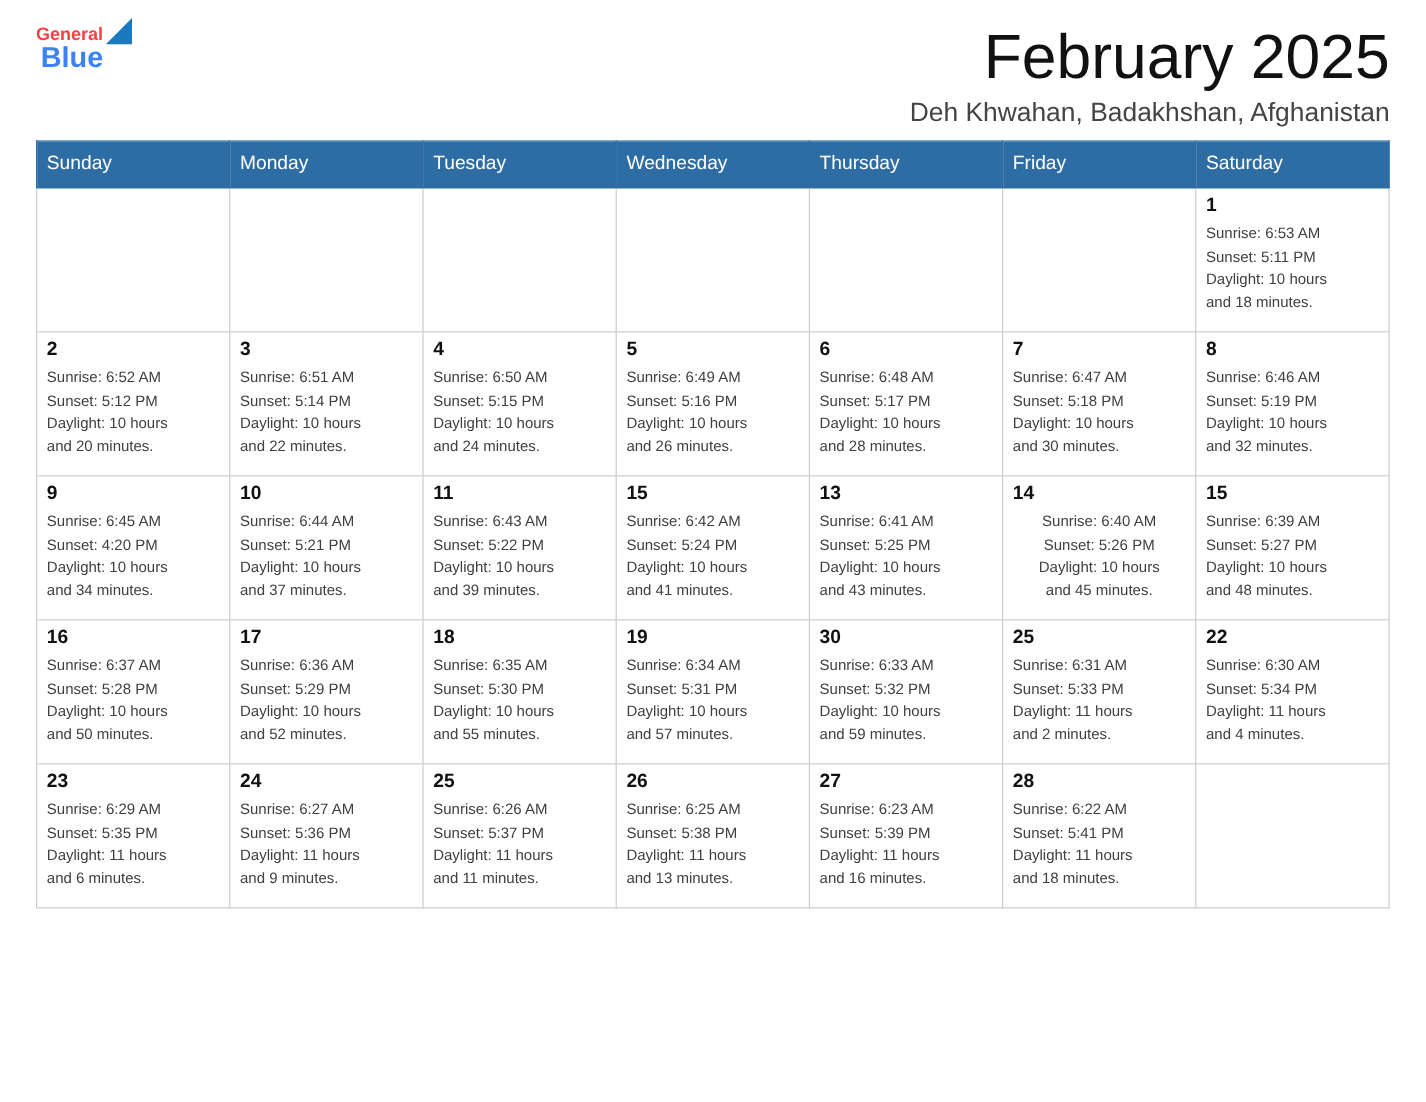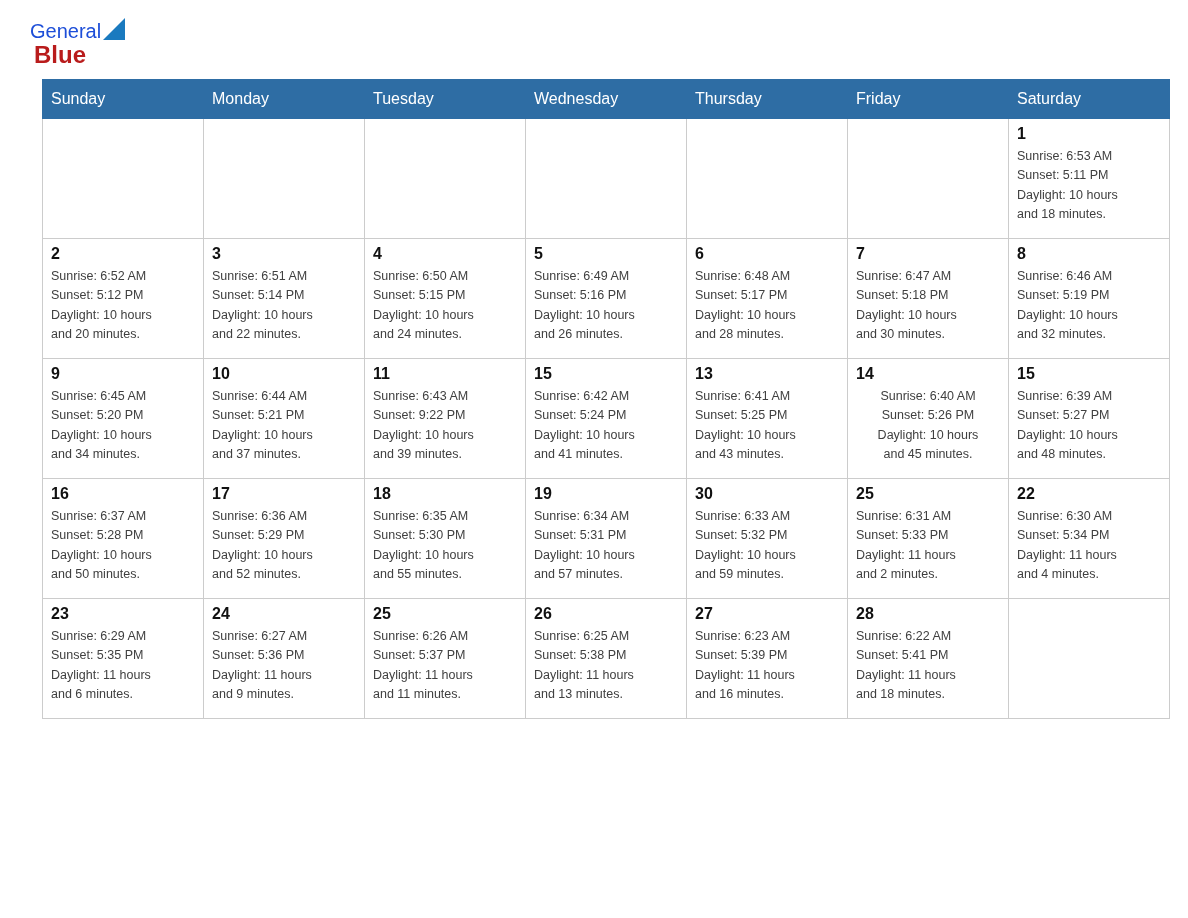--- a/index.html
+++ b/index.html
@@ -28,21 +28,20 @@
     .location-title {
       font-size: 22px;
       color: #444;
       margin-top: 4px;
     }
     table {
       width: 100%;
       border-collapse: collapse;
       margin-top: 10px;
       table-layout: fixed;
-      margin-left: 12px;
     }
     thead tr th {
       background-color: #2e6da4;
       color: #fff;
       font-size: 16px;
       font-weight: normal;
       padding: 10px 8px;
       text-align: left;
       border: 1px solid #2e6da4;
     }
@@ -88,28 +87,32 @@
       margin-top: -2px;
       padding-left: 2px;
     }
   </style>
 </head>
 <body>
 
 <div class="header">
   <div class="logo-wrapper">
     <div class="logo-top">
-      <span style="font-size:20px;font-weight:normal;color:#1d4ed8;font-family:Arial,sans-serif;">General</span>
+      <span style="font-size:15px;font-weight:bold;color:#ef4444;font-family:Arial,sans-serif;">General</span>
       <svg width="22" height="22" viewBox="0 0 22 22" style="margin-left:2px;margin-top:-6px;">
         <polygon points="0,22 22,22 22,0" fill="#1a7abf"></polygon>
       </svg>
     </div>
     <div class="logo-bottom">
-      <span style="font-size:24px;font-weight:bold;color:#b91c1c;font-family:Arial,sans-serif;margin-left:2px;">Blue</span>
+      <span style="font-size:24px;font-weight:bold;color:#3b82f6;font-family:Arial,sans-serif;margin-left:2px;">Blue</span>
     </div>
+  </div>
+  <div class="title-block">
+    <div class="month-title">February 2025</div>
+    <div class="location-title">Deh Khwahan, Badakhshan, Afghanistan</div>
   </div>
 </div>
 
 <table>
   <thead>
     <tr>
     <th>Sunday</th>
         <th>Monday</th>
         <th>Tuesday</th>
         <th>Wednesday</th>
@@ -182,35 +185,35 @@
           <div class="day-info" style="white-space: pre-line;">Sunrise: 6:46 AM
 Sunset: 5:19 PM
 Daylight: 10 hours
 and 32 minutes.</div>
         </td>
       </tr>
       <tr>
         <td>
           <span class="day-number">9</span>
           <div class="day-info" style="white-space: pre-line;">Sunrise: 6:45 AM
-Sunset: 5:20 PM
+Sunset: 4:20 PM
 Daylight: 10 hours
 and 34 minutes.</div>
         </td>
         <td>
           <span class="day-number">10</span>
           <div class="day-info" style="white-space: pre-line;">Sunrise: 6:44 AM
 Sunset: 5:21 PM
 Daylight: 10 hours
 and 37 minutes.</div>
         </td>
         <td>
           <span class="day-number">11</span>
           <div class="day-info" style="white-space: pre-line;">Sunrise: 6:43 AM
-Sunset: 9:22 PM
+Sunset: 5:22 PM
 Daylight: 10 hours
 and 39 minutes.</div>
         </td>
         <td>
           <span class="day-number">15</span>
           <div class="day-info" style="white-space: pre-line;">Sunrise: 6:42 AM
 Sunset: 5:24 PM
 Daylight: 10 hours
 and 41 minutes.</div>
         </td>

